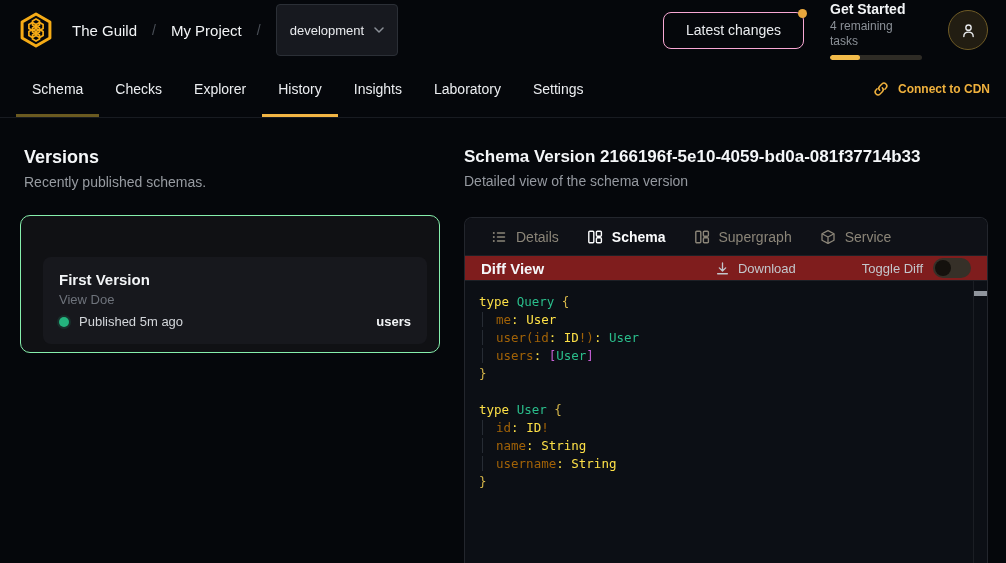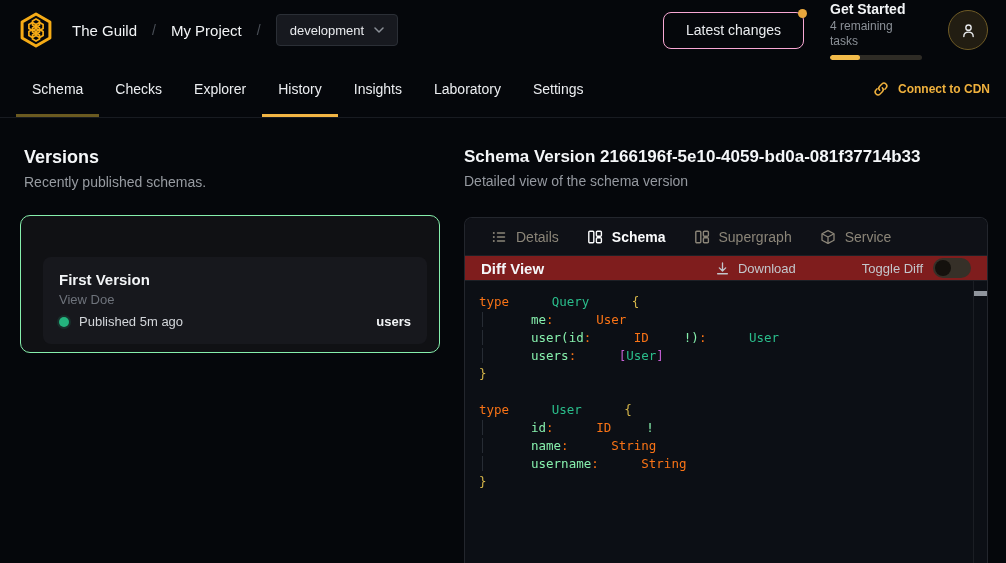--- a/index.html
+++ b/index.html
@@ -13,21 +13,21 @@
   svg { display:block; }
 
   
   .header { height:60px; display:flex; align-items:center; padding:0 18px 0 16px; }
   .logo { width:40px; height:40px; margin-right:16px; flex:0 0 auto; }
   .brand, .crumb { font-size:15px; color:#f2f4f6; font-weight:500; white-space:nowrap; }
   .crumb-sep { color:#4b5058; margin:0 15px; font-size:14px; }
   .target-select {
     display:flex; align-items:center; gap:10px;
     background:#17191f; border:1px solid #2b2f36; border-radius:4px;
-    height:32px; padding:0 13px; font-size:13px; color:#e9ebee; cursor:pointer;
+    height:52px; padding:0 13px; font-size:13px; color:#e9ebee; cursor:pointer;
   }
   .target-select .chev { color:#8b9097; }
   .header-right { margin-left:auto; display:flex; align-items:center; gap:26px; }
   .latest-changes {
     position:relative; background:transparent; color:#e9ebee;
     border:1px solid #f9a8d4; border-radius:8px; height:37px; padding:0 22px;
     font-size:14px; font-family:inherit; cursor:pointer; white-space:nowrap;
   }
   .lc-dot {
     position:absolute; top:-4px; right:-4px; width:9px; height:9px;
@@ -113,24 +113,24 @@
 
   
   .code-area {
     position:relative; flex:1; background:#0c0f15; overflow:hidden;
   }
   .code {
     font-family:"DejaVu Sans Mono", monospace; font-size:12.5px; line-height:18px;
     padding:12px 28px 12px 14px; white-space:pre;
   }
   .cl { min-height:18px; }
-  .t-k { color:#f97316; }
+  .t-k { color:#fde047; }
   .t-n { color:#2abd8b; }
   .t-b { color:#d6b64a; }
-  .t-p { color:#86efac;margin-left:35px; }
+  .t-p { color:#a16207; }
   .t-m { color:#c55fd5; }
   .t-g { border-left:1px solid #272c34; padding-left:13px; margin-left:3px; }
   .code-scrollbar {
     position:absolute; top:0; right:0; bottom:0; width:14px;
     border-left:1px solid #1b1e24;
   }
   .code-scroll-thumb {
     position:absolute; top:10px; left:0; width:14px; height:5px; background:#90959d;
   }
 </style>

